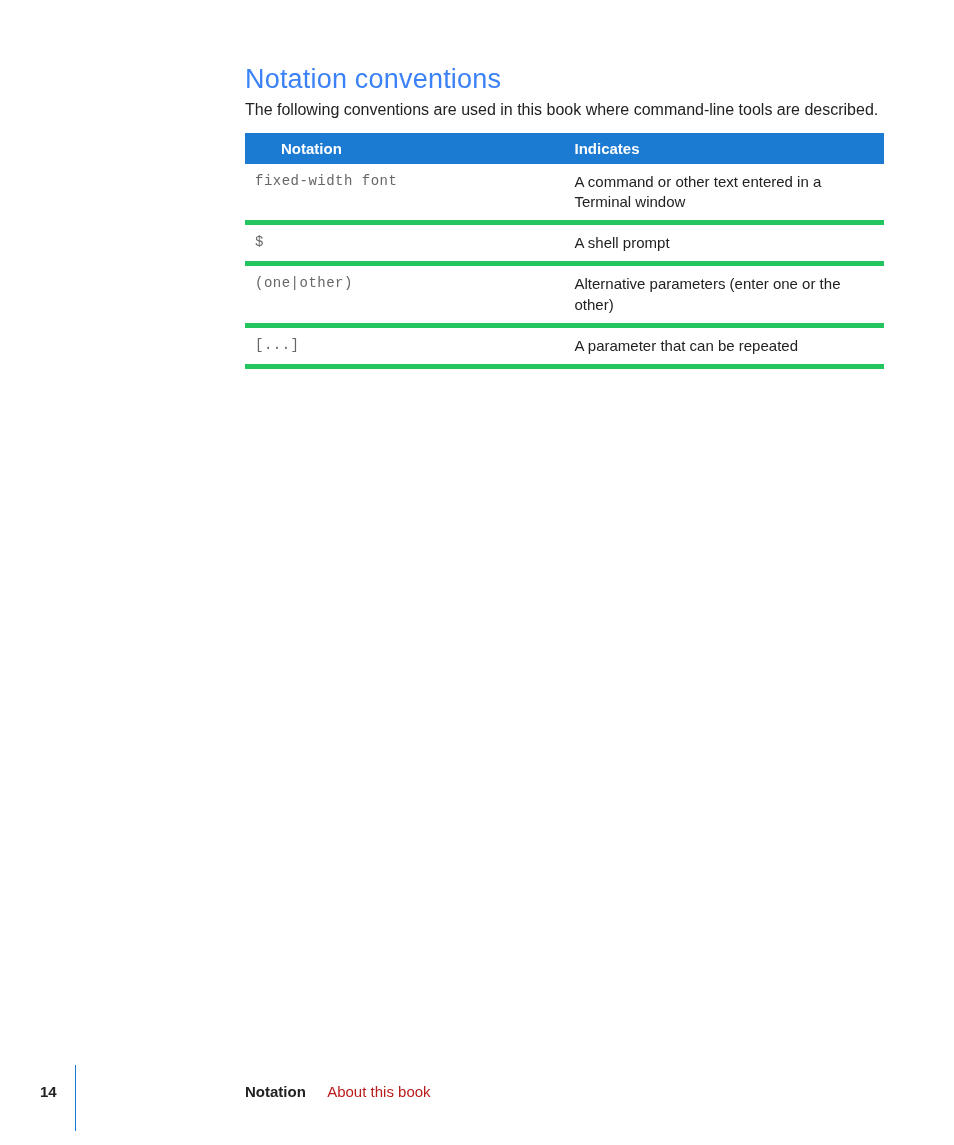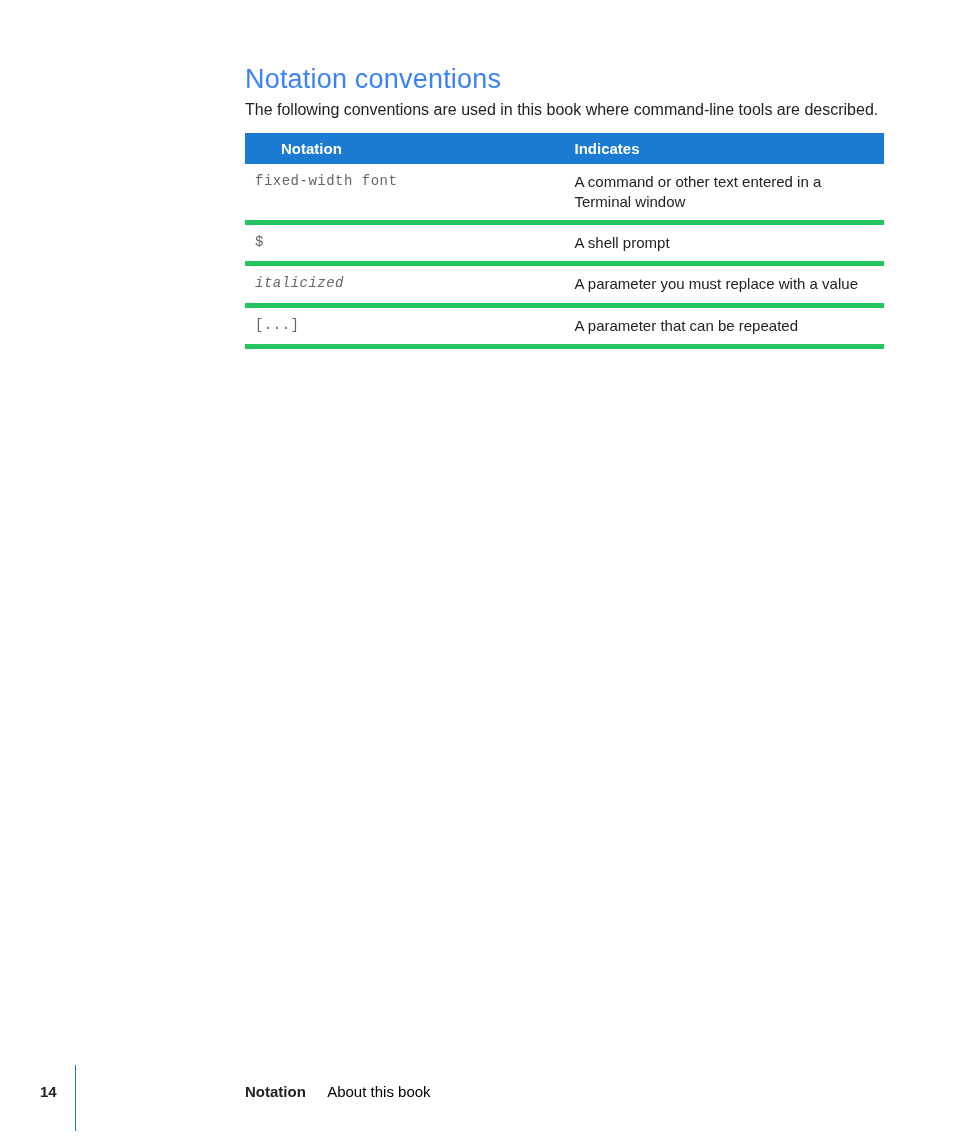--- a/index.html
+++ b/index.html
@@ -94,21 +94,21 @@
       left: 245px;
       top: 0;
       font-size: 15px;
     }
     .footer-preface {
       font-weight: 700;
       color: #222;
       margin-right: 18px;
     }
     .footer-about {
-      color: #000000;
+      color: #b91c1c;
       font-weight: 400;
     }
   </style>
 </head>
 <body>
 
 <div class="content">
   <h1>Notation conventions</h1>
   <p class="intro">The following conventions are used in this book where command-line tools are described.</p>
 
@@ -122,22 +122,22 @@
     <tbody>
       <tr>
         <td>fixed-width font</td>
         <td>A command or other text entered in a Terminal window</td>
       </tr>
       <tr>
         <td>$</td>
         <td>A shell prompt</td>
       </tr>
       <tr>
-        <td class="italic-mono">italicized</td>
-        <td>A parameter you must replace with a value</td>
+        <td>(one|other)</td>
+        <td>Alternative parameters (enter one or the other)</td>
       </tr>
       <tr>
         <td>[...]</td>
         <td>A parameter that can be repeated</td>
       </tr>
     </tbody>
   </table>
 </div>
 
 <div class="footer">

